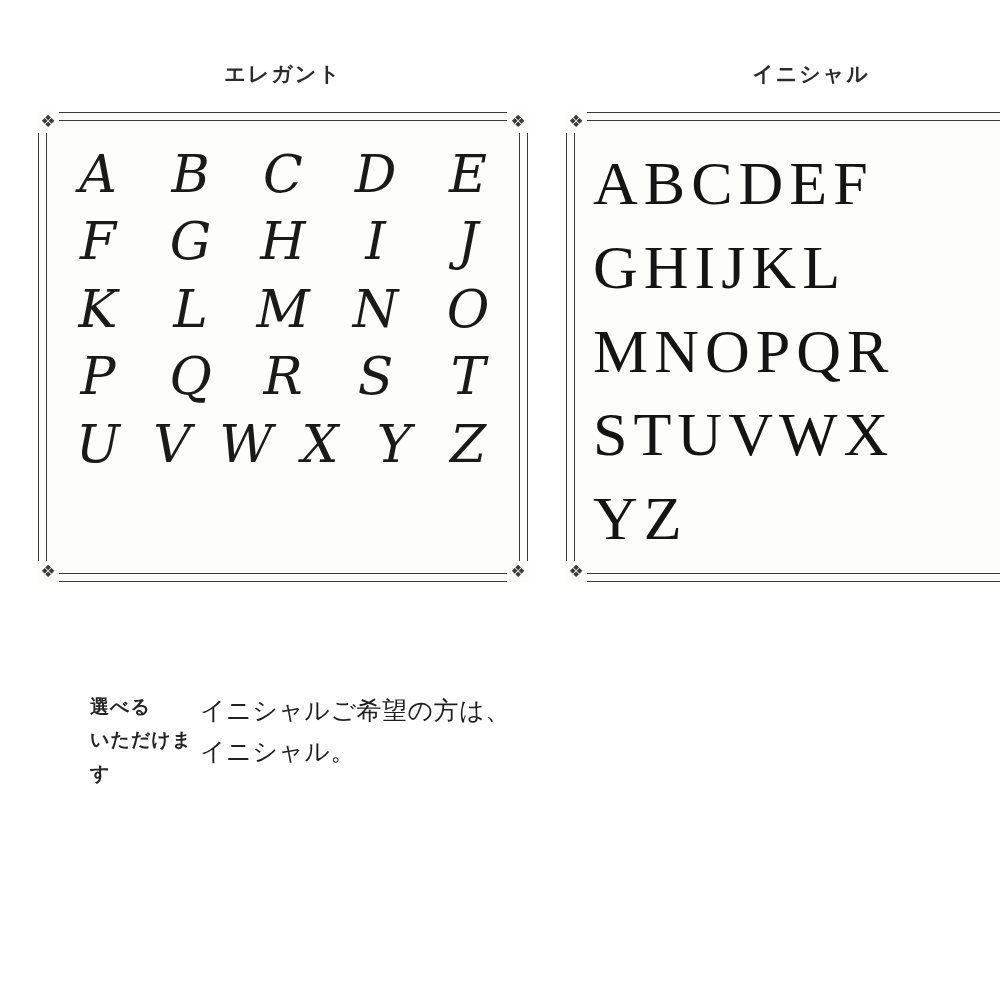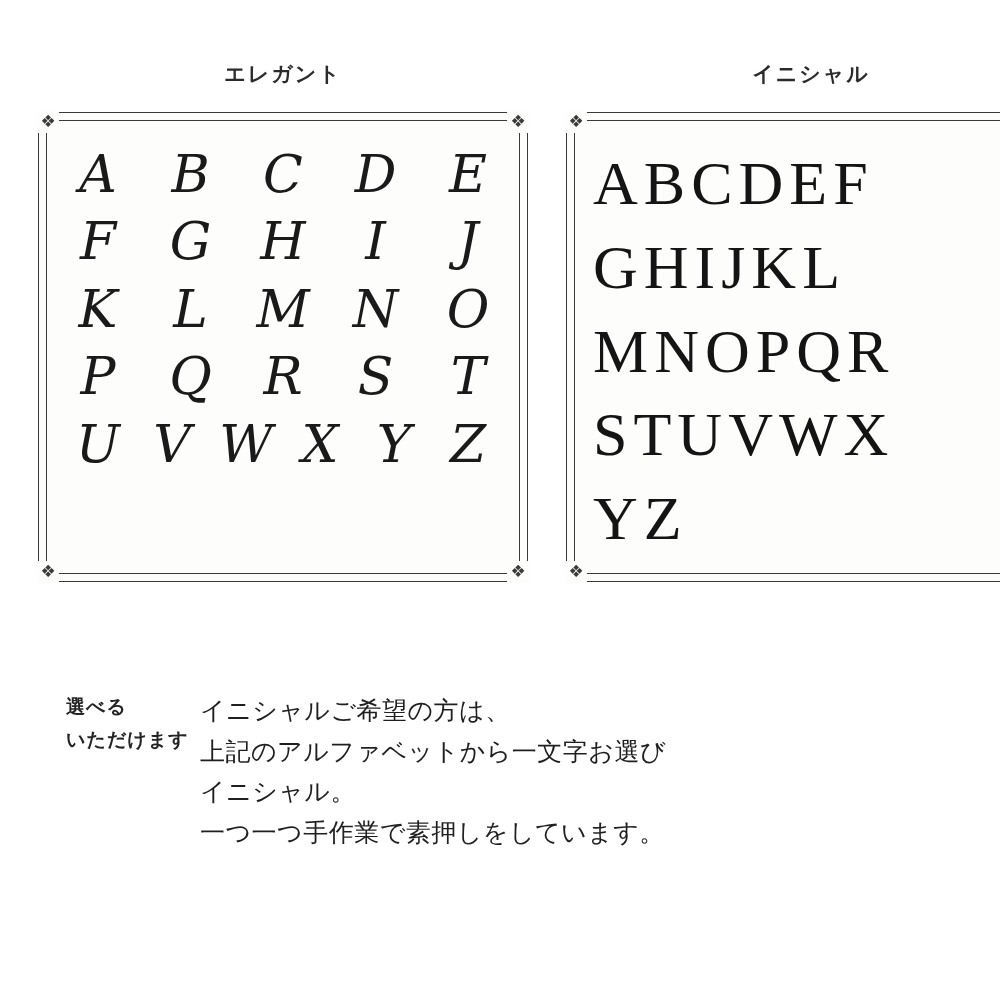--- a/index.html
+++ b/index.html
@@ -128,21 +128,21 @@
   .description {
     position: absolute;
     top: 690px;
     left: 0;
     width: 1000px;
     display: flex;
     align-items: flex-start;
   }
   .desc-label {
     width: 200px;
-    padding-left: 66px;
+    padding-left: 90px;
     box-sizing: border-box;
     font-size: 19px;
     font-weight: bold;
     line-height: 1.75;
     color: #242424;
     letter-spacing: 1px;
   }
   .desc-body {
     flex: 1;
     padding-right: 48px;
@@ -260,19 +260,17 @@
 
   </div>
 
   <div class="description">
     <div class="desc-label">
       <div>選べる</div>
       <div>いただけます</div>
     </div>
     <div class="desc-body">
       <div class="desc-line">イニシャルご希望の方は、</div>
-      <div class="desc-line">上記のアルファベットから一文字お選び</div>
       <div class="desc-line">イニシャル。</div>
-      <div class="desc-line">一つ一つ手作業で素押しをしています。</div>
     </div>
   </div>
 
 </div>
 
 </body></html>

